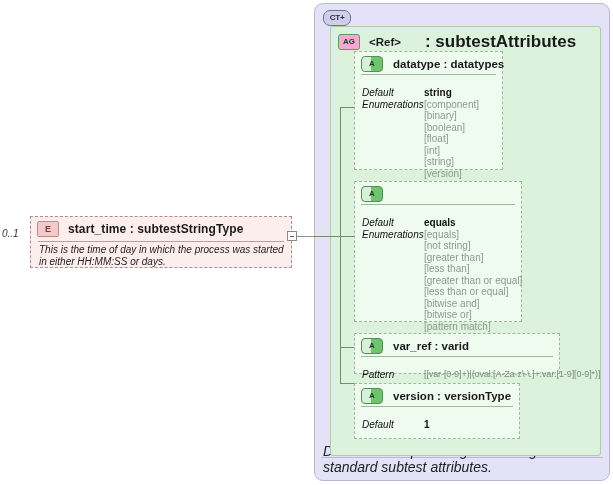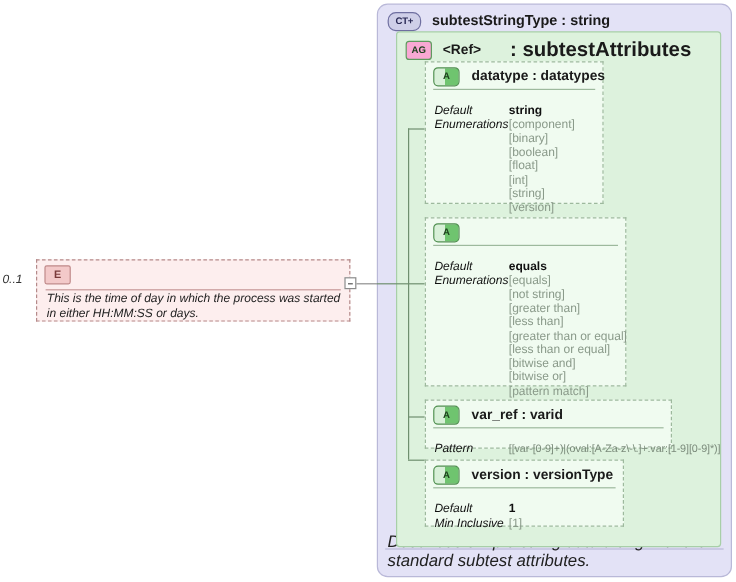--- a/index.html
+++ b/index.html
@@ -141,32 +141,32 @@
   .patval{font-size:9px;color:#7b8b7b;white-space:nowrap;letter-spacing:-.1px;}
 </style>
 </head>
 <body>
 
 <div class="abs" id="occurs">0..1</div>
 
 <div class="abs" id="element-box">
   <div id="element-head">
     <span class="e-icon">E</span>
+    <span id="element-title">start_time : subtestStringType</span>
   </div>
   <div id="element-sep"></div>
   <div id="element-doc">This is the time of day in which the process was started in either HH:MM:SS or days.</div>
 </div>
 
 <div class="abs" id="minus-box"></div>
 <div class="abs" id="conn-h"></div>
 
 <div class="abs" id="ct-panel">
   <div id="ct-head">
     <span class="ct-icon">CT+</span>
-    <span id="ct-title">subtestStringType : string</span>
   </div>
   <div id="ct-foot-sep"></div>
   <div id="ct-foot">Describes simple string data along with the standard subtest attributes.</div>
 </div>
 
 <div class="abs" id="ag-panel">
   <div id="ag-head">
     <span class="ag-icon">AG</span>
     <span id="ag-ref">&lt;Ref&gt;</span>
     <span id="ag-name">: subtestAttributes</span>
@@ -247,18 +247,14 @@
   <div class="attr-head">
     <span class="a-icon">A</span>
     <span class="attr-title">version  : versionType</span>
   </div>
   <div class="attr-sep"></div>
   <div class="rows">
     <div class="row">
       <span class="rlabel">Default</span>
       <span class="rval bold">1</span>
     </div>
-    <div class="row">
-      <span class="rlabel">Min Inclusive</span>
-      <span class="rval dim">[1]</span>
-    </div>
   </div>
 </div>
 
 </body></html>

